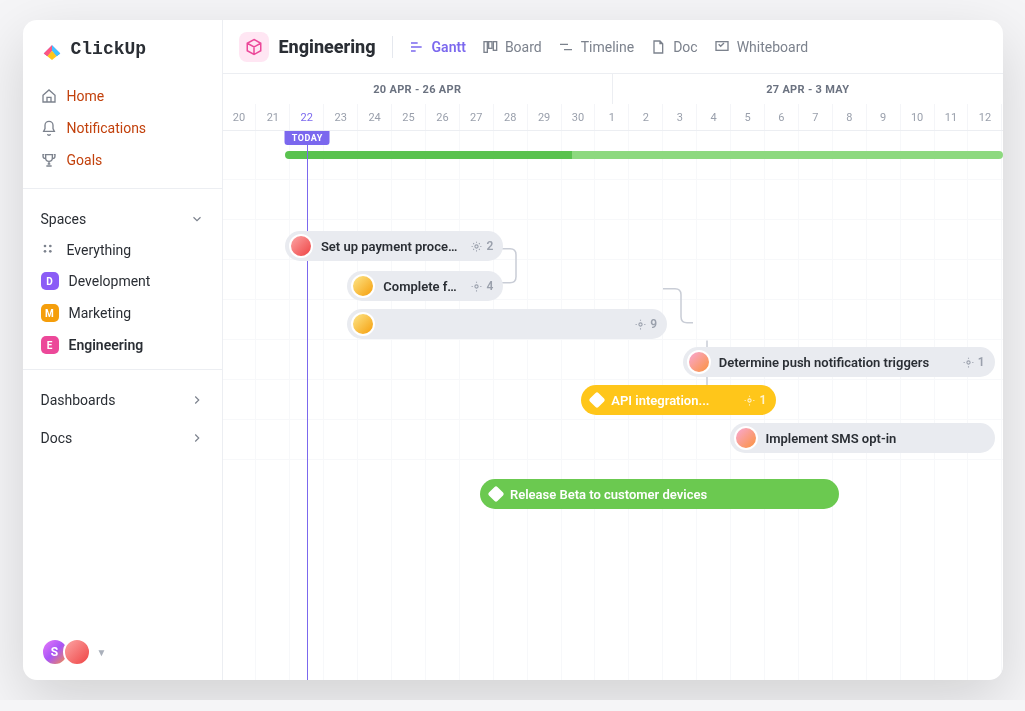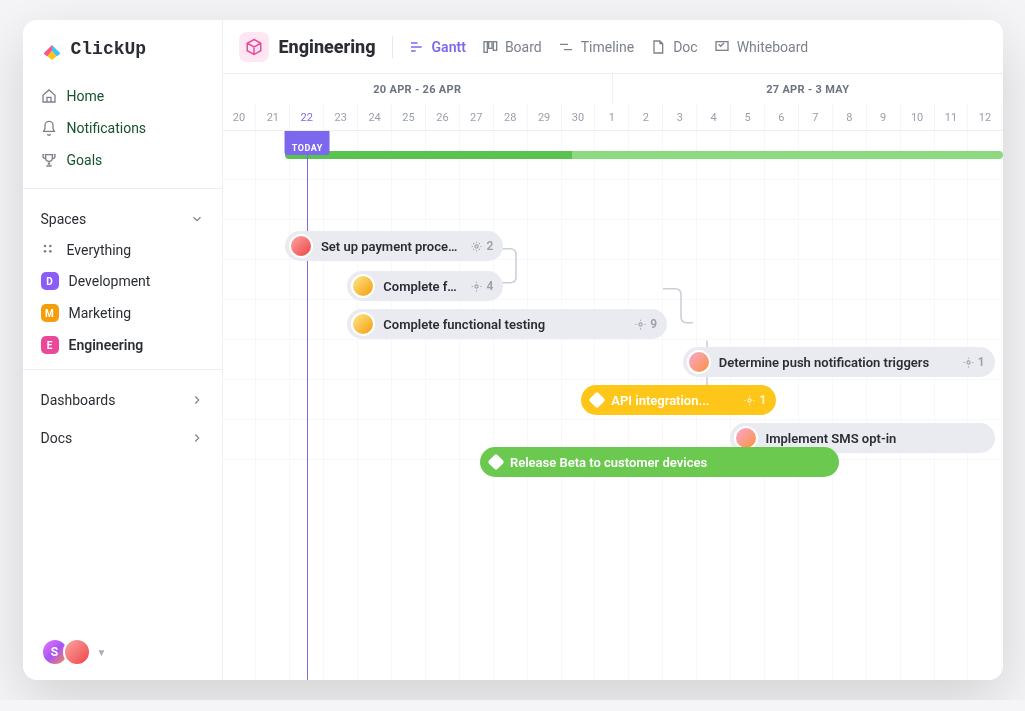--- a/index.html
+++ b/index.html
@@ -5,21 +5,21 @@
 * { box-sizing: border-box; margin: 0; padding: 0; }
 body { font-family: -apple-system, BlinkMacSystemFont, 'Segoe UI', Roboto, sans-serif; background: #f5f5f7; display: flex; justify-content: center; align-items: flex-start; padding: 20px; }
 .app-window { width: 980px; height: 660px; background: #fff; border-radius: 14px; box-shadow: 0 20px 60px rgba(0,0,0,0.15); display: flex; overflow: hidden; }
 
 
 .sidebar { width: 200px; border-right: 1px solid #eceef2; display: flex; flex-direction: column; padding: 18px 0 14px; }
 .logo-row { display: flex; align-items: center; gap: 8px; padding: 0 18px 16px; font-family: Liberation Mono, monospace; }
 .logo-mark { width: 22px; height: 22px; }
 .logo-text { font-weight: 800; font-size: 18px; color: #2a2e34; }
 .nav-list { padding: 4px 8px; }
-.nav-item { display: flex; align-items: center; gap: 10px; padding: 8px 10px; border-radius: 6px; color: #14532d; font-size: 14px; cursor: pointer; }
+.nav-item { display: flex; align-items: center; gap: 10px; padding: 8px 10px; border-radius: 6px; color: #c2410c; font-size: 14px; cursor: pointer; }
 .nav-item .ico { width: 16px; height: 16px; color: #7c828d; flex-shrink:0; }
 .section-hdr { display: flex; align-items: center; justify-content: space-between; padding: 14px 18px 8px; font-size: 14px; color: #2a2e34; cursor:pointer; }
 .section-hdr .chev { color: #7c828d; width:14px; height:14px; }
 .divider { height: 1px; background: #eceef2; margin: 8px 0; }
 .space-item { display: flex; align-items: center; gap: 10px; padding: 7px 18px; font-size: 14px; color: #2a2e34; cursor: pointer; }
 .space-badge { width: 18px; height: 18px; border-radius: 5px; display: flex; align-items: center; justify-content: center; font-size: 10px; font-weight: 700; color: #fff; flex-shrink:0; }
 .space-item.active { font-weight: 600; }
 .ev-ico { width:16px; height:16px; color:#7c828d; }
 .sidebar-footer { margin-top: auto; padding: 0 18px; display: flex; align-items: center; gap: -4px; }
 .av-stack { display:flex; }
@@ -45,21 +45,21 @@
 .tl-range:last-child { border-right: none; }
 .tl-days { display: flex; height: 26px; }
 .tl-day { flex: 1; display: flex; align-items: center; justify-content: center; font-size: 11px; color: #9aa0ac; border-right: 1px solid #f4f5f8; }
 .tl-day.today { color: #7b68ee; font-weight: 400; }
 
 
 .gantt { position: relative; flex: 1; overflow: hidden; }
 .grid-cols { position: absolute; inset: 0; display: flex; }
 .grid-col { flex: 1; border-right: 1px solid #f7f8fa; }
 .today-line { position: absolute; top: 0; bottom: 0; width: 1px; background: #7b68ee; z-index: 3; }
-.today-badge { position: absolute; top: 0; transform: translateX(-50%); background: #7b68ee; color: #fff; font-size: 9px; font-weight: 700; padding: 12px 7px 2px; border-radius: 0 0 3px 3px; letter-spacing: 0.5px; z-index:4; }
+.today-badge { position: absolute; top: 0; transform: translateX(-50%); background: #7b68ee; color: #fff; font-size: 9px; font-weight: 700; padding: 2px 7px 2px; border-radius: 0 0 3px 3px; letter-spacing: 0.5px; z-index:4; }
 .overview-bar { position: absolute; height: 8px; border-radius: 4px; top: 20px; background: linear-gradient(to right, #5ac24f 0%, #5ac24f 40%, #8dd97f 40%, #8dd97f 100%); z-index:2; }
 
 .row-line { position:absolute; left:0; right:0; height:1px; background:#f7f8fa; }
 
 .task { position: absolute; height: 30px; border-radius: 15px; display: flex; align-items: center; padding: 0 10px 0 4px; font-size: 13px; font-weight: 600; z-index: 5; white-space: nowrap; }
 .task.gray { background: #e9ebf0; color: #2a2e34; }
 .task.yellow { background: #ffc61a; color: #fff; }
 .task.green { background: #6bc950; color: #fff; }
 .task .av { width: 24px; height: 24px; border-radius: 50%; margin-right: 8px; border: 2px solid #fff; flex-shrink:0; }
 .task .diamond { width: 12px; height: 12px; transform: rotate(45deg); border-radius: 2px; background: #fff; margin: 0 8px 0 6px; flex-shrink:0; }
@@ -314,21 +314,20 @@
             <svg viewBox="0 0 24 24" fill="none" stroke="currentColor" stroke-width="2">
               <circle cx="12" cy="12" r="3"></circle>
               <path d="M12 3v2 M12 19v2 M3 12h2 M19 12h2"></path>
             </svg>
             <span>4</span>
           </span>
       </div>
 
       <div class="task gray" style="left:16%; width:41%; top:178px">
         <div class="av av-b"></div>
-        <span class="label">Complete functional testing</span>
         <span class="cnt">
             <svg viewBox="0 0 24 24" fill="none" stroke="currentColor" stroke-width="2">
               <circle cx="12" cy="12" r="3"></circle>
               <path d="M12 3v2 M12 19v2 M3 12h2 M19 12h2"></path>
             </svg>
             <span>9</span>
           </span>
       </div>
 
       <div class="task gray" style="left:59%; width:40%; top:216px">
@@ -353,19 +352,19 @@
             </svg>
             <span>1</span>
           </span>
       </div>
 
       <div class="task gray" style="left:65%; width:34%; top:292px">
         <div class="av av-a"></div>
         <span class="label">Implement SMS opt-in</span>
       </div>
 
-      <div class="task green" style="left:33%; width:46%; top:316px">
+      <div class="task green" style="left:33%; width:46%; top:348px">
         <div class="diamond"></div>
         <span class="label">Release Beta to customer devices</span>
       </div>
     </div>
   </div>
 </div>
 
 </body></html>

